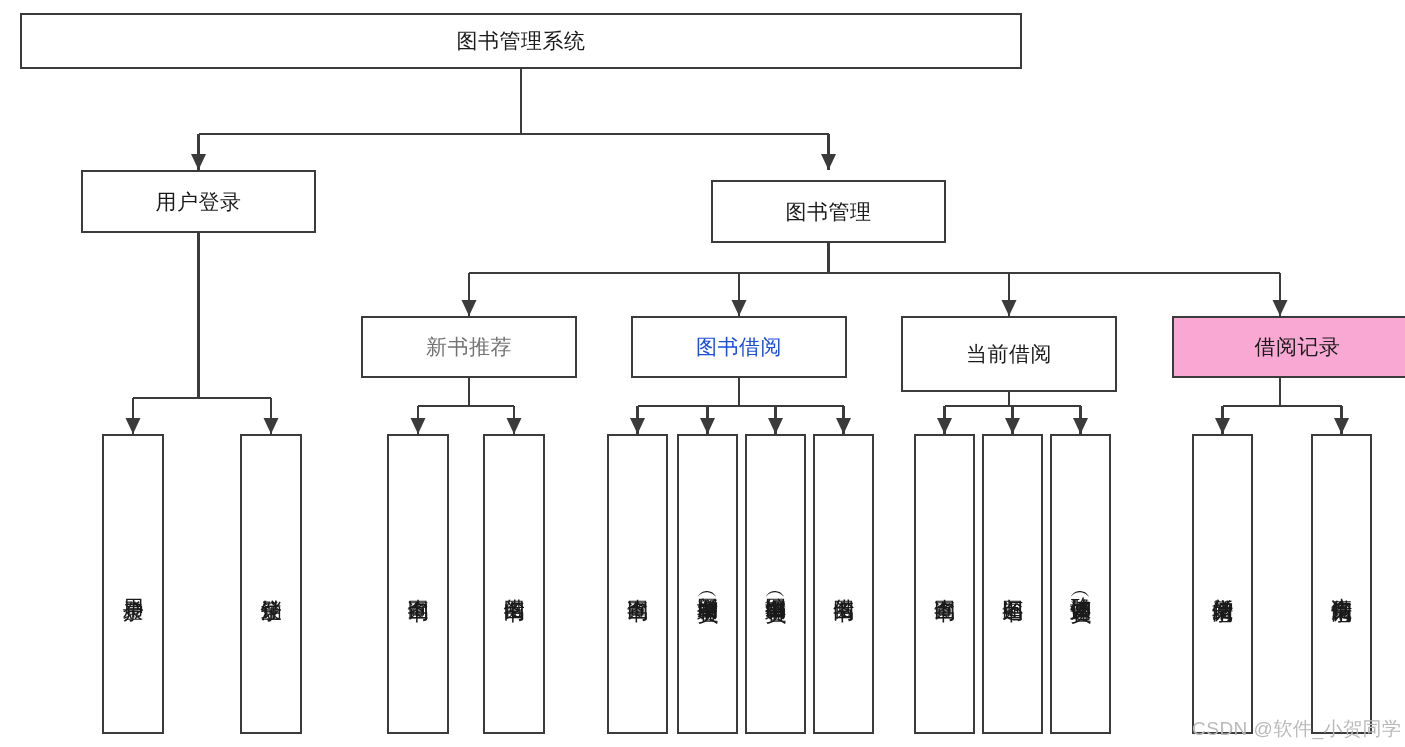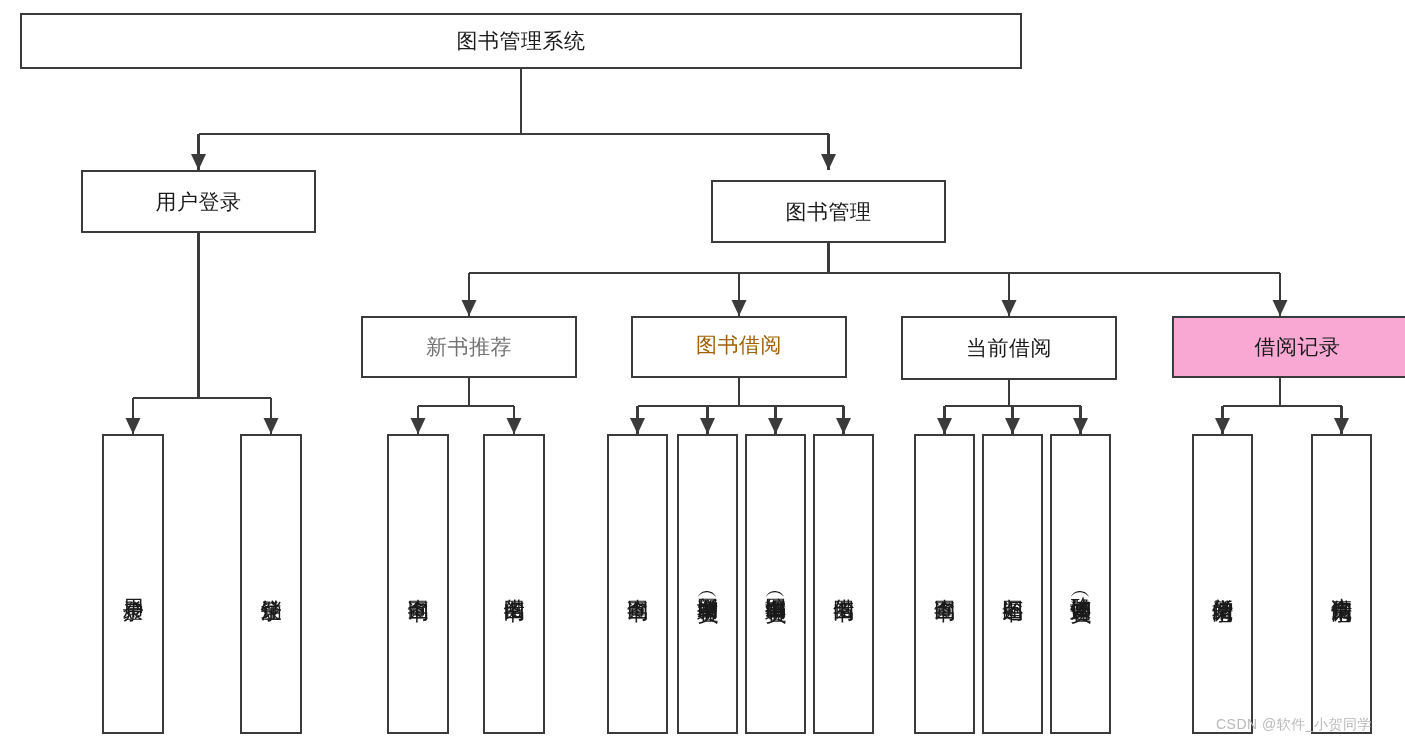--- a/index.html
+++ b/index.html
@@ -55,25 +55,24 @@
     writing-mode: vertical-rl;
     text-orientation: upright;
     font-size: 21px;
     line-height: 1.16;
     letter-spacing: 1px;
     max-height: 100%;
   }
   .watermark {
     position: absolute;
     color: #b9b9b9;
-    font-size: 14px;
+    font-size: 19px;
     letter-spacing: 0.5px;
     white-space: nowrap;
     user-select: none;
-    padding-left: 24px;
   }
 </style>
 </head>
 <body>
 
 <div id="canvas" style="width: 1405px; height: 747px; background: rgb(255, 255, 255);">
   <svg id="edges" viewBox="0 0 1405 747" width="1405" height="747" xmlns="http://www.w3.org/2000/svg" aria-hidden="true">
       <line x1="521" y1="69" x2="521" y2="134" stroke="#3b3b3b" stroke-width="2.2" shape-rendering="crispEdges"></line>
       <line x1="198.5" y1="134" x2="828.5" y2="134" stroke="#3b3b3b" stroke-width="2.2" shape-rendering="crispEdges"></line>
       <line x1="198.5" y1="134" x2="198.5" y2="170" stroke="#3b3b3b" stroke-width="2.2" shape-rendering="crispEdges"></line>
@@ -134,23 +133,23 @@
       <div class="node horizontal" style="left: 81px; top: 170px; width: 235px; height: 63px; border-color: rgb(59, 59, 59); background: rgb(255, 255, 255);">
         <span class="label" style="color: rgb(26, 26, 26);">用户登录</span>
       </div>
       <div class="node horizontal" style="left: 711px; top: 180px; width: 235px; height: 63px; border-color: rgb(59, 59, 59); background: rgb(255, 255, 255);">
         <span class="label" style="color: rgb(26, 26, 26);">图书管理</span>
       </div>
       <div class="node horizontal" style="left: 361px; top: 316px; width: 216px; height: 62px; border-color: rgb(59, 59, 59); background: rgb(255, 255, 255);">
         <span class="label" style="color: #737373;">新书推荐</span>
       </div>
       <div class="node horizontal" style="left: 631px; top: 316px; width: 216px; height: 62px; border-color: rgb(59, 59, 59); background: rgb(255, 255, 255);">
-        <span class="label" style="color: #a16207; font-family: Liberation Mono, monospace;">图书借阅</span>
+        <span class="label" style="color: #1d4ed8;">图书借阅</span>
       </div>
-      <div class="node horizontal" style="left: 901px; top: 316px; width: 216px; height: 64px; border-color: rgb(59, 59, 59); background: rgb(255, 255, 255);">
+      <div class="node horizontal" style="left: 901px; top: 316px; width: 216px; height: 76px; border-color: rgb(59, 59, 59); background: rgb(255, 255, 255);">
         <span class="label" style="color: rgb(26, 26, 26);">当前借阅</span>
       </div>
       <div class="node horizontal" style="left: 1172px; top: 316px; width: 251px; height: 62px; border-color: rgb(59, 59, 59); background: #f9a8d4;">
         <span class="label" style="color: rgb(26, 26, 26);">借阅记录</span>
       </div>
       <div class="node vertical" style="left: 102px; top: 434px; width: 62px; height: 300px; border-color: rgb(59, 59, 59); background: rgb(255, 255, 255);">
         <span class="label" style="color: rgb(26, 26, 26);">用户登录</span>
       </div>
       <div class="node vertical" style="left: 240px; top: 434px; width: 62px; height: 300px; border-color: rgb(59, 59, 59); background: rgb(255, 255, 255);">
         <span class="label" style="color: rgb(26, 26, 26);">注销登录</span>

